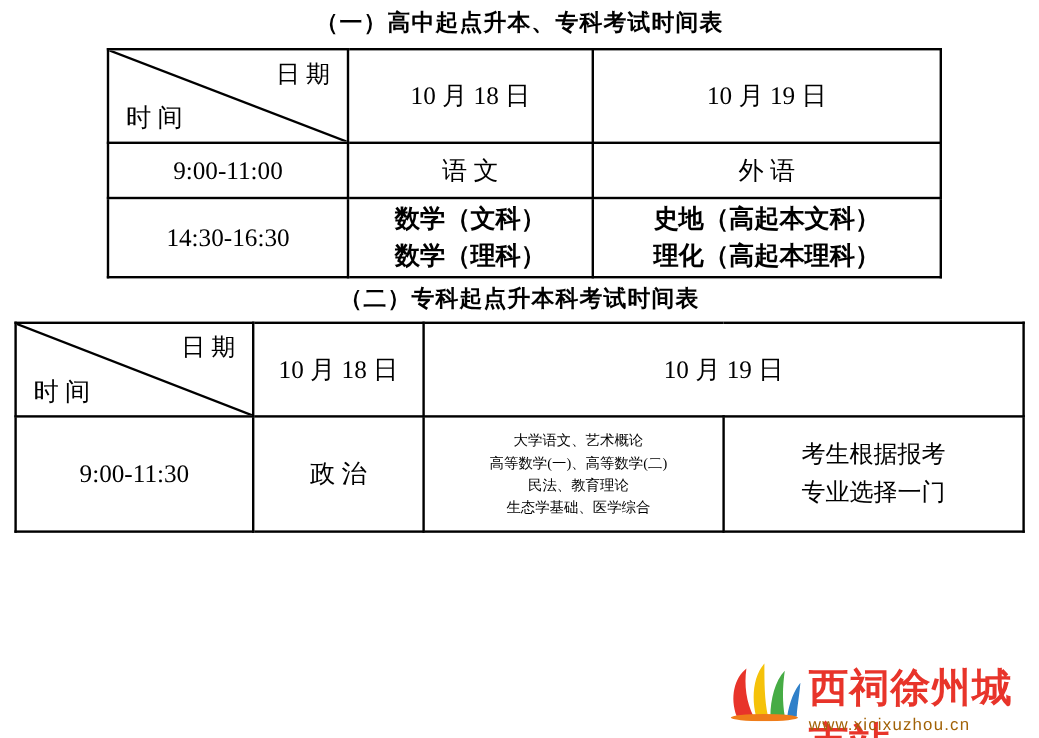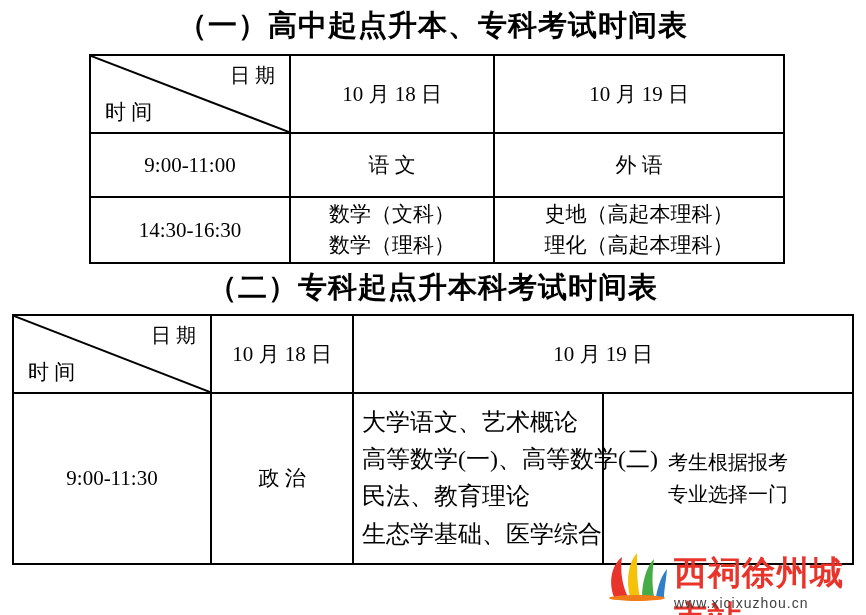--- a/index.html
+++ b/index.html
@@ -15,21 +15,21 @@
     color: #000000;
     overflow: hidden;
   }
   .page {
     position: relative;
     width: 866px;
     height: 615px;
   }
   .title {
     text-align: center;
-    font-size: 29px;
+    font-size: 19px;
     font-weight: bold;
     letter-spacing: 1px;
   }
   #title1 { margin-top: 6px; }
   #title2 { margin-top: 4px; margin-bottom: 4px; }
 
   table {
     border-collapse: collapse;
     table-layout: fixed;
   }
@@ -66,40 +66,40 @@
     right: 14px;
     top: 6px;
     font-size: 20px;
   }
   .corner-cell .lbl-time {
     position: absolute;
     left: 14px;
     bottom: 6px;
     font-size: 21px;
   }
-  .row-h { height: 64px; }
+  .row-h { height: 46px; }
   .row-t { height: 66px; }
-  .two-line span { display: block; line-height: 1.5; }
+  .two-line span { display: block; line-height: 1.5; font-weight: bold; }
 
   
   #table2-wrap {
     margin: 6px auto 0 auto;
     width: 842px;
   }
   #table2 { width: 842px; }
   #table2 .col-time { width: 196px; }
   #table2 .col-d1   { width: 140px; }
   #table2 .col-subj { width: 330px; }
   #table2 .col-note { width: 176px; }
 
   .subj-cell {
-    text-align: left;
+    text-align: center;
     padding: 10px 0 10px 8px;
     line-height: 1.55;
-    font-size: 24px;
+    font-size: 12px;
   }
   .subj-cell span { display: block; white-space: nowrap; }
   .note-cell {
     line-height: 1.6;
     font-size: 20px;
   }
   .note-cell span { display: block; }
 
   
   #logo {
@@ -122,21 +122,21 @@
     font-weight: bold;
     color: #e8342a;
     letter-spacing: 1px;
     font-family: "DejaVu Sans", "Liberation Sans", sans-serif;
   }
   #logo .url {
     position: absolute;
     left: 68px;
     top: 44px;
     font-size: 14px;
-    color: #404040;
+    color: #a16207;
     font-family: "Liberation Sans", sans-serif;
     letter-spacing: 1px;
     text-align: right;
   }
 </style>
 </head>
 <body>
 
 <div class="page">
 
@@ -161,21 +161,21 @@
           <td>语 文</td>
           <td>外 语</td>
         </tr>
         <tr class="row-t">
           <td>14:30-16:30</td>
           <td class="two-line">
             <span>数学（文科）</span>
             <span>数学（理科）</span>
           </td>
           <td class="two-line">
-            <span>史地（高起本理科）</span>
+            <span>史地（高起本文科）</span>
             <span>理化（高起本理科）</span>
           </td>
         </tr>
       </tbody>
     </table>
   </div>
 
   <div class="title" id="title2">（二）专科起点升本科考试时间表</div>
 
   <div id="table2-wrap">

